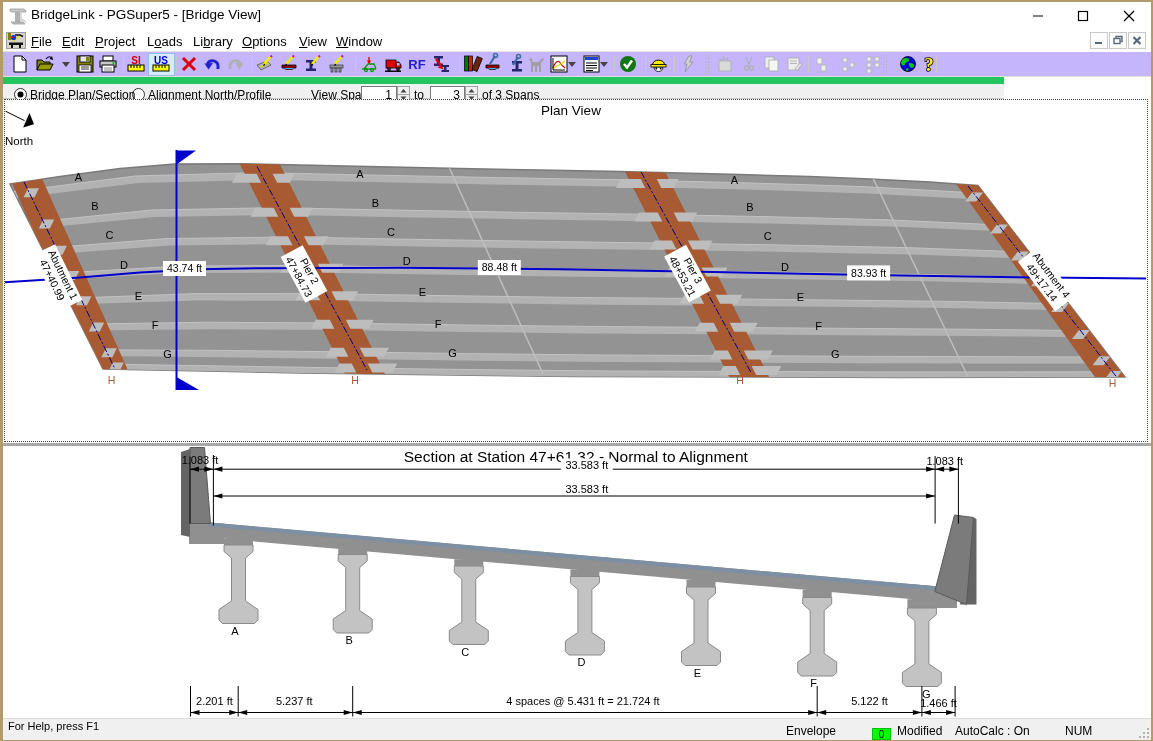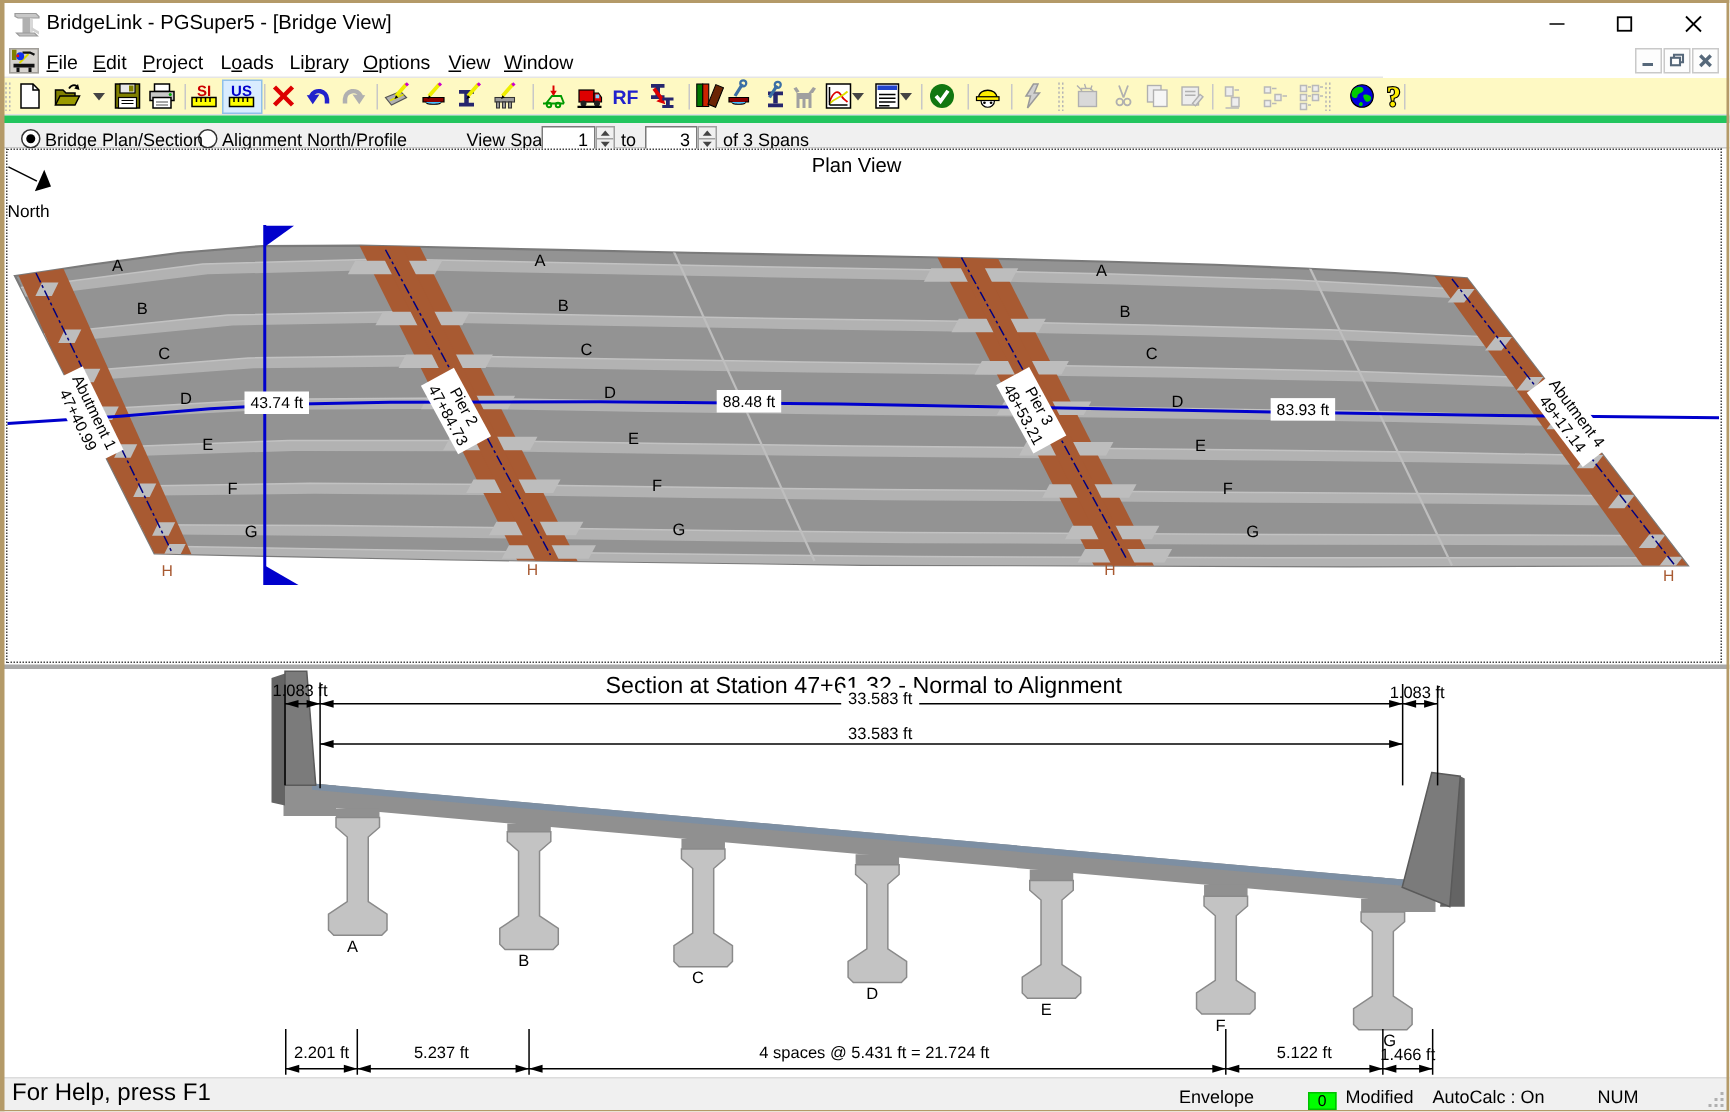--- a/index.html
+++ b/index.html
@@ -54,21 +54,21 @@
         <path d="M6,5 v-1.5 h6 v5 h-1.5" fill="none" stroke="#56687a" stroke-width="1.4"></path>
       </svg></span>
   <span class="abs" style="left:1128px;top:2px;width:18px;height:17px;background:#fdfdfd;border:1px solid #c9c9c9"><svg width="16" height="15">
         <g stroke="#56687a" stroke-width="2.2">
           <line x1="4.5" y1="4" x2="11.5" y2="11"></line>
           <line x1="11.5" y1="4" x2="4.5" y2="11"></line>
         </g>
       </svg></span>
 </div>
 
-<div class="abs" style="left:0;top:52px;width:1153px;height:25px;background:#fef9c3;border-bottom:1px solid #e0e0e0">
+<div class="abs" style="left:0;top:52px;width:1153px;height:25px;background:#c4b5fd;border-bottom:1px solid #e0e0e0">
   <svg class="abs" style="left:0;top:0" width="1153" height="25">
     <g stroke="#b5b5b5" stroke-width="1" stroke-dasharray="1.5 1.5">
       <line x1="4" y1="3" x2="4" y2="22"></line>
         <line x1="6.5" y1="3" x2="6.5" y2="22"></line>
       <line x1="706" y1="3" x2="706" y2="22"></line>
         <line x1="708.5" y1="3" x2="708.5" y2="22"></line>
       <line x1="884" y1="3" x2="884" y2="22"></line>
         <line x1="886.5" y1="3" x2="886.5" y2="22"></line>
     </g>
     <g stroke="#c8c8c8" stroke-width="1">
@@ -367,21 +367,21 @@
         <circle cx="8" cy="8" r="7.5" fill="#0000dd" stroke="#000" stroke-width="0.8"></circle>
         <path d="M3,3 c3,-2 6,-1 6,1 c0,2 -4,2 -4,4 c0,1.5 -2,2 -3.5,0.5 C0.5,6 1.5,4 3,3 z" fill="#00cc00"></path>
         <path d="M10,7 c2.5,0 4.5,1 4,3 c-0.5,2 -3,2.5 -4,1 c-1,-1.5 -2,-4 0,-4 z" fill="#00cc00"></path>
         <path d="M7,12 c1.5,0 2,1.5 1,2.5 c-1,0.5 -2.5,0 -2,-1.5 z" fill="#00cc00"></path>
       </g>
 
     <text x="929" y="18.5" text-anchor="middle" font-family="Liberation Serif" font-size="19" font-weight="bold" fill="#ffee00" stroke="#000" stroke-width="1.6" style="paint-order:stroke">?</text>
   </svg>
 </div>
 
-<div class="abs" style="left:0;top:77px;width:1153px;height:22px;background:#f0f0f0;border-top:5px solid #22c55e;border-bottom:1px solid #c9c9c9">
+<div class="abs" style="left:0;top:77px;width:1004px;height:22px;background:#f0f0f0;border-top:7px solid #22c55e;border-bottom:1px solid #c9c9c9">
   <svg class="abs" style="left:0;top:0" width="540" height="22">
     <circle cx="20.5" cy="10.5" r="6" fill="#fff" stroke="#333" stroke-width="1"></circle>
     <circle cx="20.5" cy="10.5" r="3" fill="#000"></circle>
     <circle cx="138.5" cy="10.5" r="6" fill="#fff" stroke="#333" stroke-width="1"></circle>
   </svg>
   <span class="abs" style="left:30px;top:4px;font-size:12px">Bridge Plan/Section</span>
   <span class="abs" style="left:148px;top:4px;font-size:12px">Alignment North/Profile</span>
   <span class="abs" style="left:311px;top:4px;font-size:12px">View Spans</span>
   <span class="abs" style="left:361px;top:2px;width:36px;height:17px;background:#fff;border:1px solid #7a7a7a;font-size:12px;text-align:right;padding-right:4px;padding-top:1px">1</span>
   <span class="abs" style="left:397px;top:2px;width:13px;height:17px;background:#f0f0f0;border:1px solid #a0a0a0">
@@ -605,21 +605,21 @@
 <polygon points="921.9,266.5 912.9,263.9 912.9,269.1" fill="#000"></polygon>
 <polygon points="921.9,266.5 930.9,263.9 930.9,269.1" fill="#000"></polygon>
 <polygon points="955.1,266.5 946.1,263.9 946.1,269.1" fill="#000"></polygon>
 <text x="214.4" y="259.3" style="font-family:&quot;Liberation Sans&quot;,sans-serif;font-size:11px" fill="#000" text-anchor="middle">2.201 ft</text>
 <text x="294.3" y="259.3" style="font-family:&quot;Liberation Sans&quot;,sans-serif;font-size:11px" fill="#000" text-anchor="middle">5.237 ft</text>
 <text x="582.9" y="259.3" style="font-family:&quot;Liberation Sans&quot;,sans-serif;font-size:11px" fill="#000" text-anchor="middle">4 spaces @ 5.431 ft = 21.724 ft</text>
 <text x="869.5" y="259.3" style="font-family:&quot;Liberation Sans&quot;,sans-serif;font-size:11px" fill="#000" text-anchor="middle">5.122 ft</text>
 <text x="938.5" y="260.8" style="font-family:&quot;Liberation Sans&quot;,sans-serif;font-size:11px" fill="#000" text-anchor="middle">1.466 ft</text>
 </svg>
 <div class="abs" style="left:0;top:718px;width:1153px;height:23px;background:#f0f0f0;border-top:1px solid #dcdcdc">
-  <span class="abs" style="left:8px;top:1px;font-size:16px">For Help, press F1</span>
+  <span class="abs" style="left:8px;top:1px;font-size:11px">For Help, press F1</span>
   <span class="abs" style="left:786px;top:5px;font-size:12px">Envelope</span>
   <span class="abs" style="left:872px;top:9px;width:19px;height:12px;background:#00ff00;color:#000;font-size:10.5px;line-height:11px;text-align:center;border:1px solid #00c000">0</span>
   <span class="abs" style="left:897px;top:5px;font-size:12px">Modified</span>
   <span class="abs" style="left:955px;top:5px;font-size:12px">AutoCalc : On</span>
   <span class="abs" style="left:1065px;top:5px;font-size:12px">NUM</span>
   <svg class="abs" style="right:3px;bottom:2px" width="12" height="12">
       <g fill="#b0b0b0">
         <rect x="9" y="9" width="2" height="2"></rect>
         <rect x="9" y="5" width="2" height="2"></rect>
         <rect x="5" y="9" width="2" height="2"></rect>

